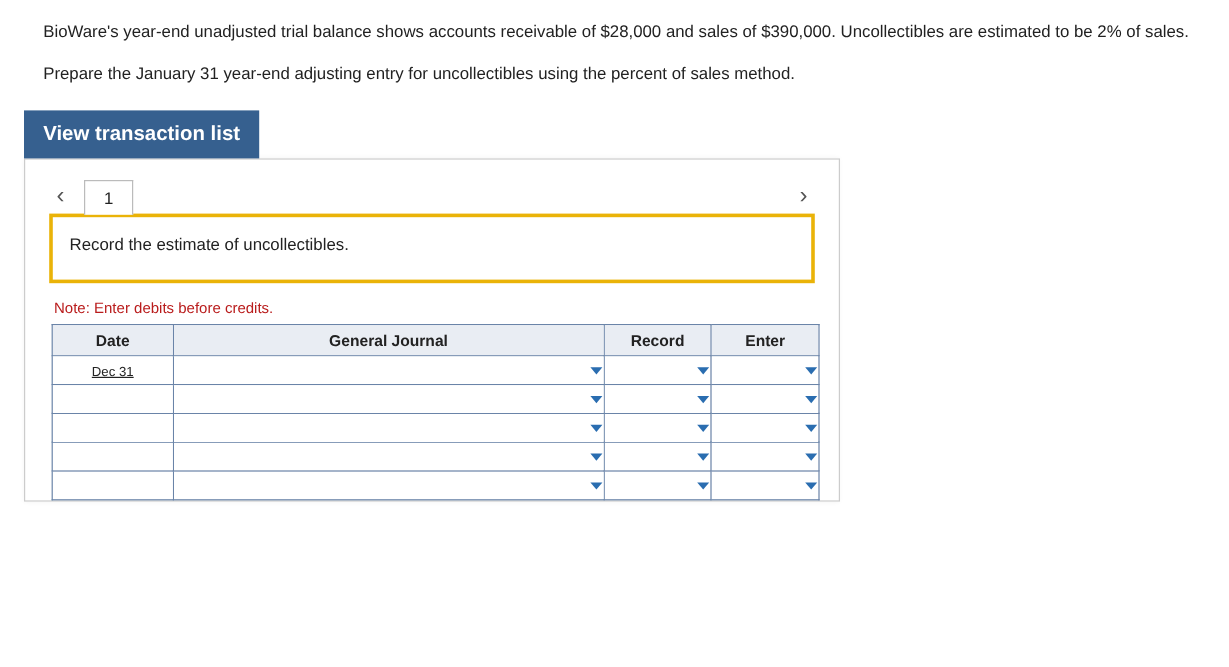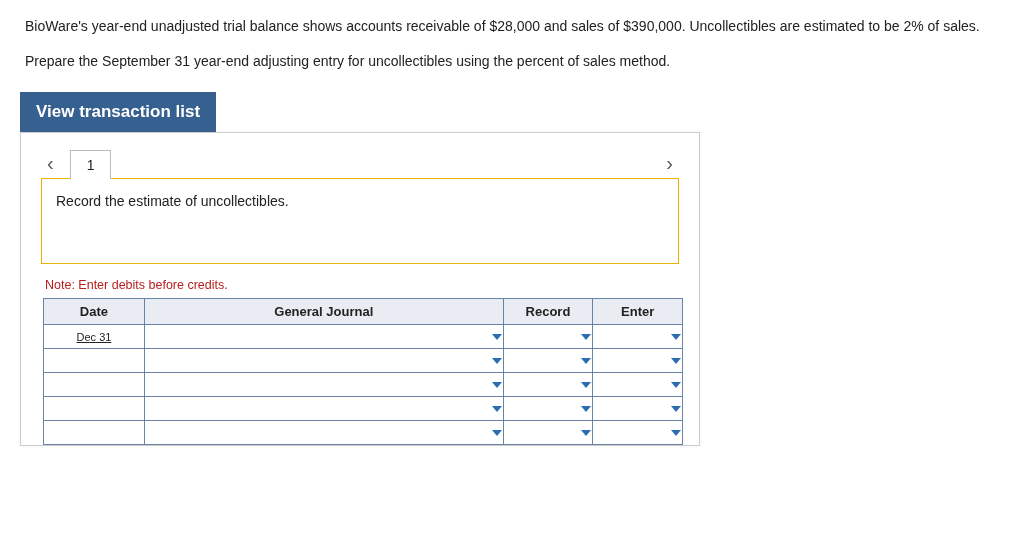--- a/index.html
+++ b/index.html
@@ -6,21 +6,21 @@
   body {
     margin: 0;
     padding: 16px 20px;
     font-family: Arial, Helvetica, sans-serif;
     font-size: 14px;
     color: #222;
     background: #fff;
     width: 1024px;
   }
   .problem-text { line-height: 1.5; margin-bottom: 12px; }
-  .problem-text p { margin: 0 0 14px 5px; }
+  .problem-text p { margin: 0 0 14px 16px; }
   .btn-view {
     background: #36608f;
     color: #fff;
     border: none;
     padding: 10px 16px;
     font-size: 17px;
     font-weight: bold;
     cursor: pointer;
     margin-top: 6px;
   }
@@ -53,22 +53,22 @@
   .tab {
     border: 1px solid #bbb;
     border-bottom: none;
     background: #fff;
     padding: 6px 16px;
     font-size: 14px;
     position: relative;
     top: 1px;
   }
   .instruction-box {
-    border: 1px solid #eab308;
-    padding: 14px 14px 54px 14px;
+    border: 3px solid #eab308;
+    padding: 14px 14px 22px 14px;
     font-size: 14px;
     margin-bottom: 14px;
     background:#fff;
   }
   .note {
     color: #b91c1c;
     font-size: 12.5px;
     margin: 0 0 6px 4px;
   }
   .je-table {
@@ -107,21 +107,21 @@
   }
   .date-val { font-size: 11px; text-decoration: underline; }
 </style>
 </head>
 <body>
 
 
 
 <div class="problem-text">
   <p>BioWare's year-end unadjusted trial balance shows accounts receivable of $28,000 and sales of $390,000. Uncollectibles are estimated to be 2% of sales.</p>
-  <p>Prepare the September 31 year-end adjusting entry for uncollectibles using the percent of sales method.</p>
+  <p>Prepare the January 31 year-end adjusting entry for uncollectibles using the percent of sales method.</p>
 </div>
 
 <button class="btn-view">View transaction list</button>
 
 <div class="worksheet-panel">
 
   <div class="tab-row">
     <div class="tab-left">
       <span class="chev">‹</span>
       <span class="tab">1</span>

